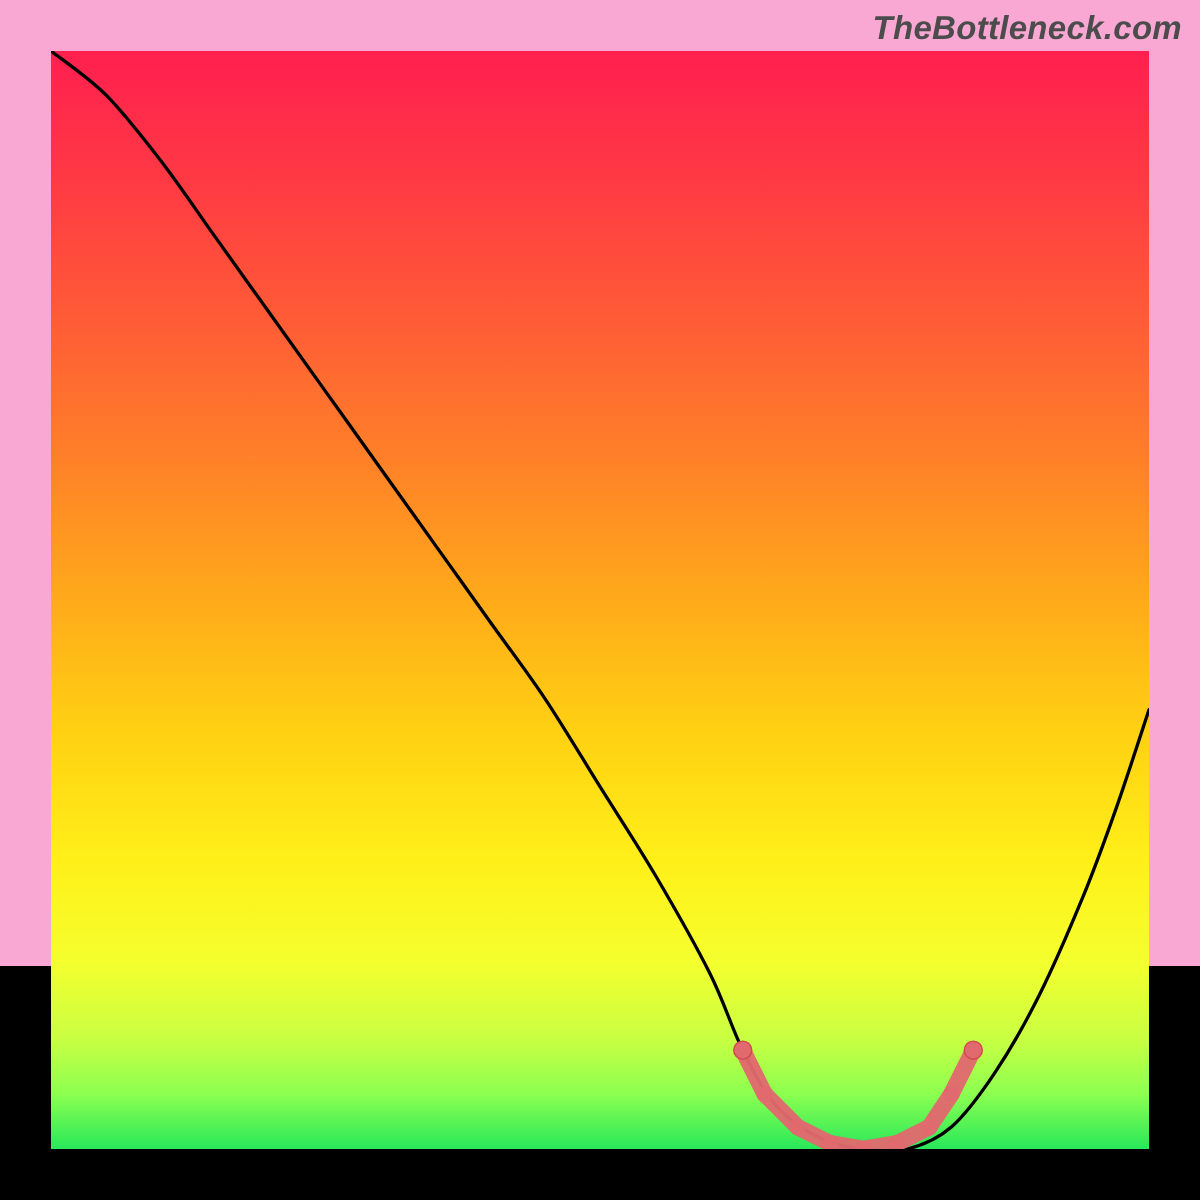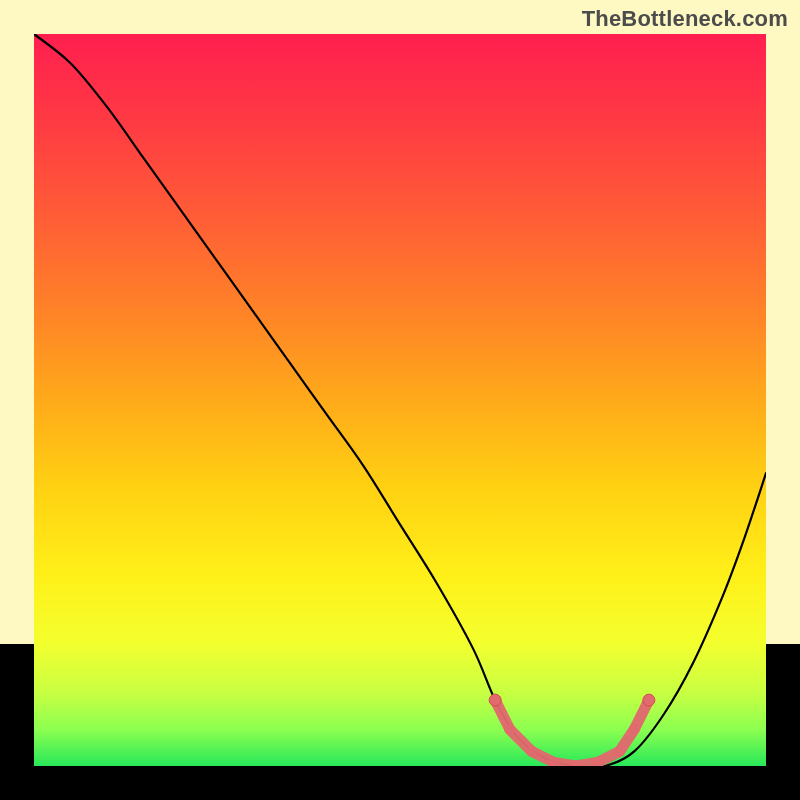--- a/index.html
+++ b/index.html
@@ -7,21 +7,22 @@
     padding: 0;
     width: 800px;
     height: 800px;
     background: #000;
     font-family: Arial, Helvetica, sans-serif;
   }
   .frame {
     position: relative;
     width: 800px;
     height: 644px;
-    background: #fef9c3;
+    background: #f9a8d4;
+    font-style: italic;
   }
   .watermark {
     position: absolute;
     top: 6px;
     right: 12px;
     color: #4c4c4c;
     font-size: 22px;
     font-weight: bold;
     letter-spacing: 0.2px;
     z-index: 10;

